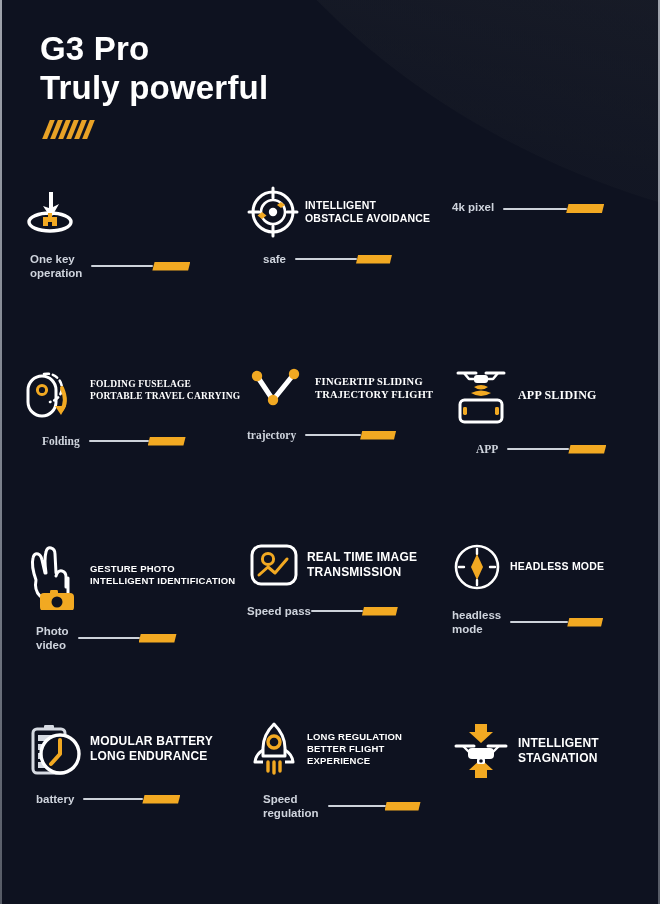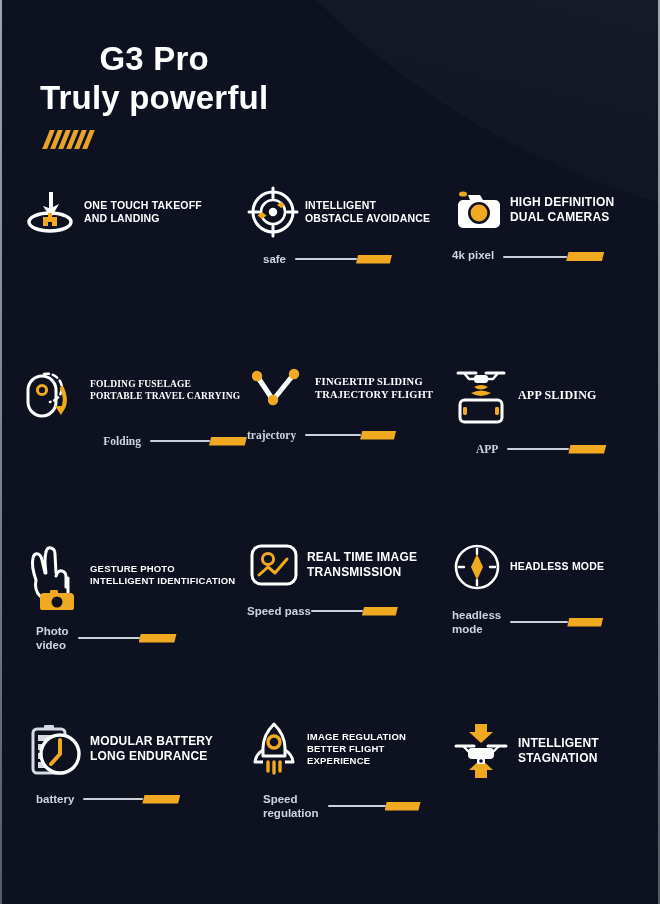--- a/index.html
+++ b/index.html
@@ -27,21 +27,21 @@
     position:absolute;top:-300px;right:-380px;
     width:900px;height:640px;
     border-radius:0 0 0 100%;
     background:radial-gradient(ellipse at 22% 96%, #0e1220 52%, #2b2e34 70%, #43454a 100%);
     opacity:.55;
   }
   .edge-l{position:absolute;left:0;top:0;width:2px;height:904px;background:linear-gradient(180deg,#cfd3da,#9aa0ab 60%,#6e737d);opacity:.75;}
   .edge-r{position:absolute;right:0;top:0;width:2px;height:904px;background:linear-gradient(180deg,#cfd3da,#9aa0ab 60%,#6e737d);opacity:.75;}
 
   
-  .header{position:absolute;left:40px;top:40px;z-index:5;text-align:center;}
+  .header{position:absolute;left:40px;top:30px;z-index:5;}
   .title1{color:#fff;font-size:33px;font-weight:bold;line-height:1.18;letter-spacing:.2px;}
   .title2{color:#fff;font-size:33px;font-weight:bold;line-height:1.18;letter-spacing:.2px;}
   .slashes{margin-top:12px;margin-left:6px;display:flex;gap:3px;}
   .slashes i{display:block;width:5px;height:19px;background:#e8a226;transform:skewX(-22deg);}
 
   
   .grid{position:absolute;left:0;top:186px;width:660px;z-index:5;}
   .row{display:flex;width:620px;margin:0 0 0 22px;}
   .cell{position:relative;}
   .feat{display:flex;align-items:center;}
@@ -87,23 +87,29 @@
 
       <div class="cell" style="width:225px;">
         <div class="feat">
           <div class="ico" style="width:56px;height:52px;">
             <svg width="56" height="52" viewBox="0 0 56 52">
               <ellipse cx="28" cy="36" rx="21" ry="9" fill="none" stroke="#fff" stroke-width="3.4"></ellipse>
               <path d="M27 6 L27 22 L21 20 L29 32 L37 18 L31 21 L31 6 Z" fill="#fff"></path>
               <path d="M21 31 h5 v-4 h4 v4 h5 v9 h-5 v-4 h-4 v4 h-5 z" fill="#f2a922"></path>
             </svg>
           </div>
-          <div class="ftxt md">
-            <div>ONE TOUCH TAKEOFF</div>
-            <div>AND LANDING</div>
+        </div>
+        <div class="meter" style="margin-left:8px;">
+          <div class="mlabel">
+            <div>One key</div>
+            <div>operation</div>
+          </div>
+          <div class="bar">
+            <div class="track" style="width:62px;"></div>
+            <div class="fill" style="width:38px;"></div>
           </div>
         </div>
       </div>
 
       <div class="cell" style="width:203px;">
         <div class="feat">
           <div class="ico" style="width:52px;height:52px;">
             <svg width="52" height="52" viewBox="0 0 52 52">
               <circle cx="26" cy="26" r="20" fill="none" stroke="#fff" stroke-width="3"></circle>
               <circle cx="26" cy="26" r="12" fill="none" stroke="#fff" stroke-width="2.6"></circle>
@@ -123,34 +129,20 @@
             <div>safe</div>
           </div>
           <div class="bar">
             <div class="track" style="width:62px;"></div>
             <div class="fill" style="width:36px;"></div>
           </div>
         </div>
       </div>
 
       <div class="cell" style="width:192px;">
-        <div class="feat">
-          <div class="ico" style="width:54px;height:48px;">
-            <svg width="54" height="48" viewBox="0 0 54 48">
-              <ellipse cx="13" cy="8" rx="4" ry="2.6" fill="#f2a922"></ellipse>
-              <path d="M18 9 h12 l3 5 h12 a5 5 0 0 1 5 5 v18 a5 5 0 0 1 -5 5 h-32 a5 5 0 0 1 -5 -5 v-18 a5 5 0 0 1 5 -5 h7 z" fill="#fff"></path>
-              <circle cx="29" cy="27" r="11" fill="#0e1220"></circle>
-              <circle cx="29" cy="27" r="8.4" fill="#f2a922"></circle>
-            </svg>
-          </div>
-          <div class="ftxt lg">
-            <div>HIGH DEFINITION</div>
-            <div>DUAL CAMERAS</div>
-          </div>
-        </div>
         <div class="meter" style="margin-left:2px;align-items:flex-end;">
           <div class="mlabel">
             <div>4k pixel</div>
           </div>
           <div class="bar">
             <div class="track" style="width:64px;"></div>
             <div class="fill" style="width:38px;"></div>
           </div>
         </div>
       </div>
@@ -167,21 +159,21 @@
               <path d="M22 12 a15 15 0 0 1 18 14 a15 15 0 0 1 -12 14" fill="none" stroke="#fff" stroke-width="2.6" stroke-dasharray="5 4" stroke-linecap="round"></path>
               <path d="M40 26 q6 14 -0.5 22" fill="none" stroke="#f2a922" stroke-width="4" stroke-linecap="round"></path>
               <path d="M33 44 l6 9 5 -9 z" fill="#f2a922"></path>
             </svg>
           </div>
           <div class="ftxt sm">
             <div>FOLDING FUSELAGE</div>
             <div>PORTABLE TRAVEL CARRYING</div>
           </div>
         </div>
-        <div class="meter" style="margin-left:20px;justify-content:flex-end;">
+        <div class="meter" style="margin-left:20px;">
           <div class="mlabel">
             <div>Folding</div>
           </div>
           <div class="bar">
             <div class="track" style="width:60px;"></div>
             <div class="fill" style="width:38px;"></div>
           </div>
         </div>
       </div>
 
@@ -360,21 +352,21 @@
         <div class="feat">
           <div class="ico" style="width:54px;height:58px;">
             <svg width="54" height="58" viewBox="0 0 54 58">
               <path d="M27 4 q11 11 11 24 v8 h-22 v-8 q0 -13 11 -24z" fill="none" stroke="#fff" stroke-width="3" stroke-linejoin="round"></path>
               <circle cx="27" cy="22" r="6" fill="none" stroke="#f2a922" stroke-width="3.4"></circle>
               <path d="M16 30 q-7 4 -8 12 h8 M38 30 q7 4 8 12 h-8" fill="none" stroke="#fff" stroke-width="3" stroke-linejoin="round"></path>
               <path d="M21 42 v9 M27 42 v11 M33 42 v9" stroke="#f2a922" stroke-width="3.4" stroke-linecap="round"></path>
             </svg>
           </div>
           <div class="ftxt sm">
-            <div>IMAGE REGULATION</div>
+            <div>LONG REGULATION</div>
             <div>BETTER FLIGHT EXPERIENCE</div>
           </div>
         </div>
         <div class="meter" style="margin-left:16px;">
           <div class="mlabel">
             <div>Speed</div>
             <div>regulation</div>
           </div>
           <div class="bar">
             <div class="track" style="width:58px;"></div>

